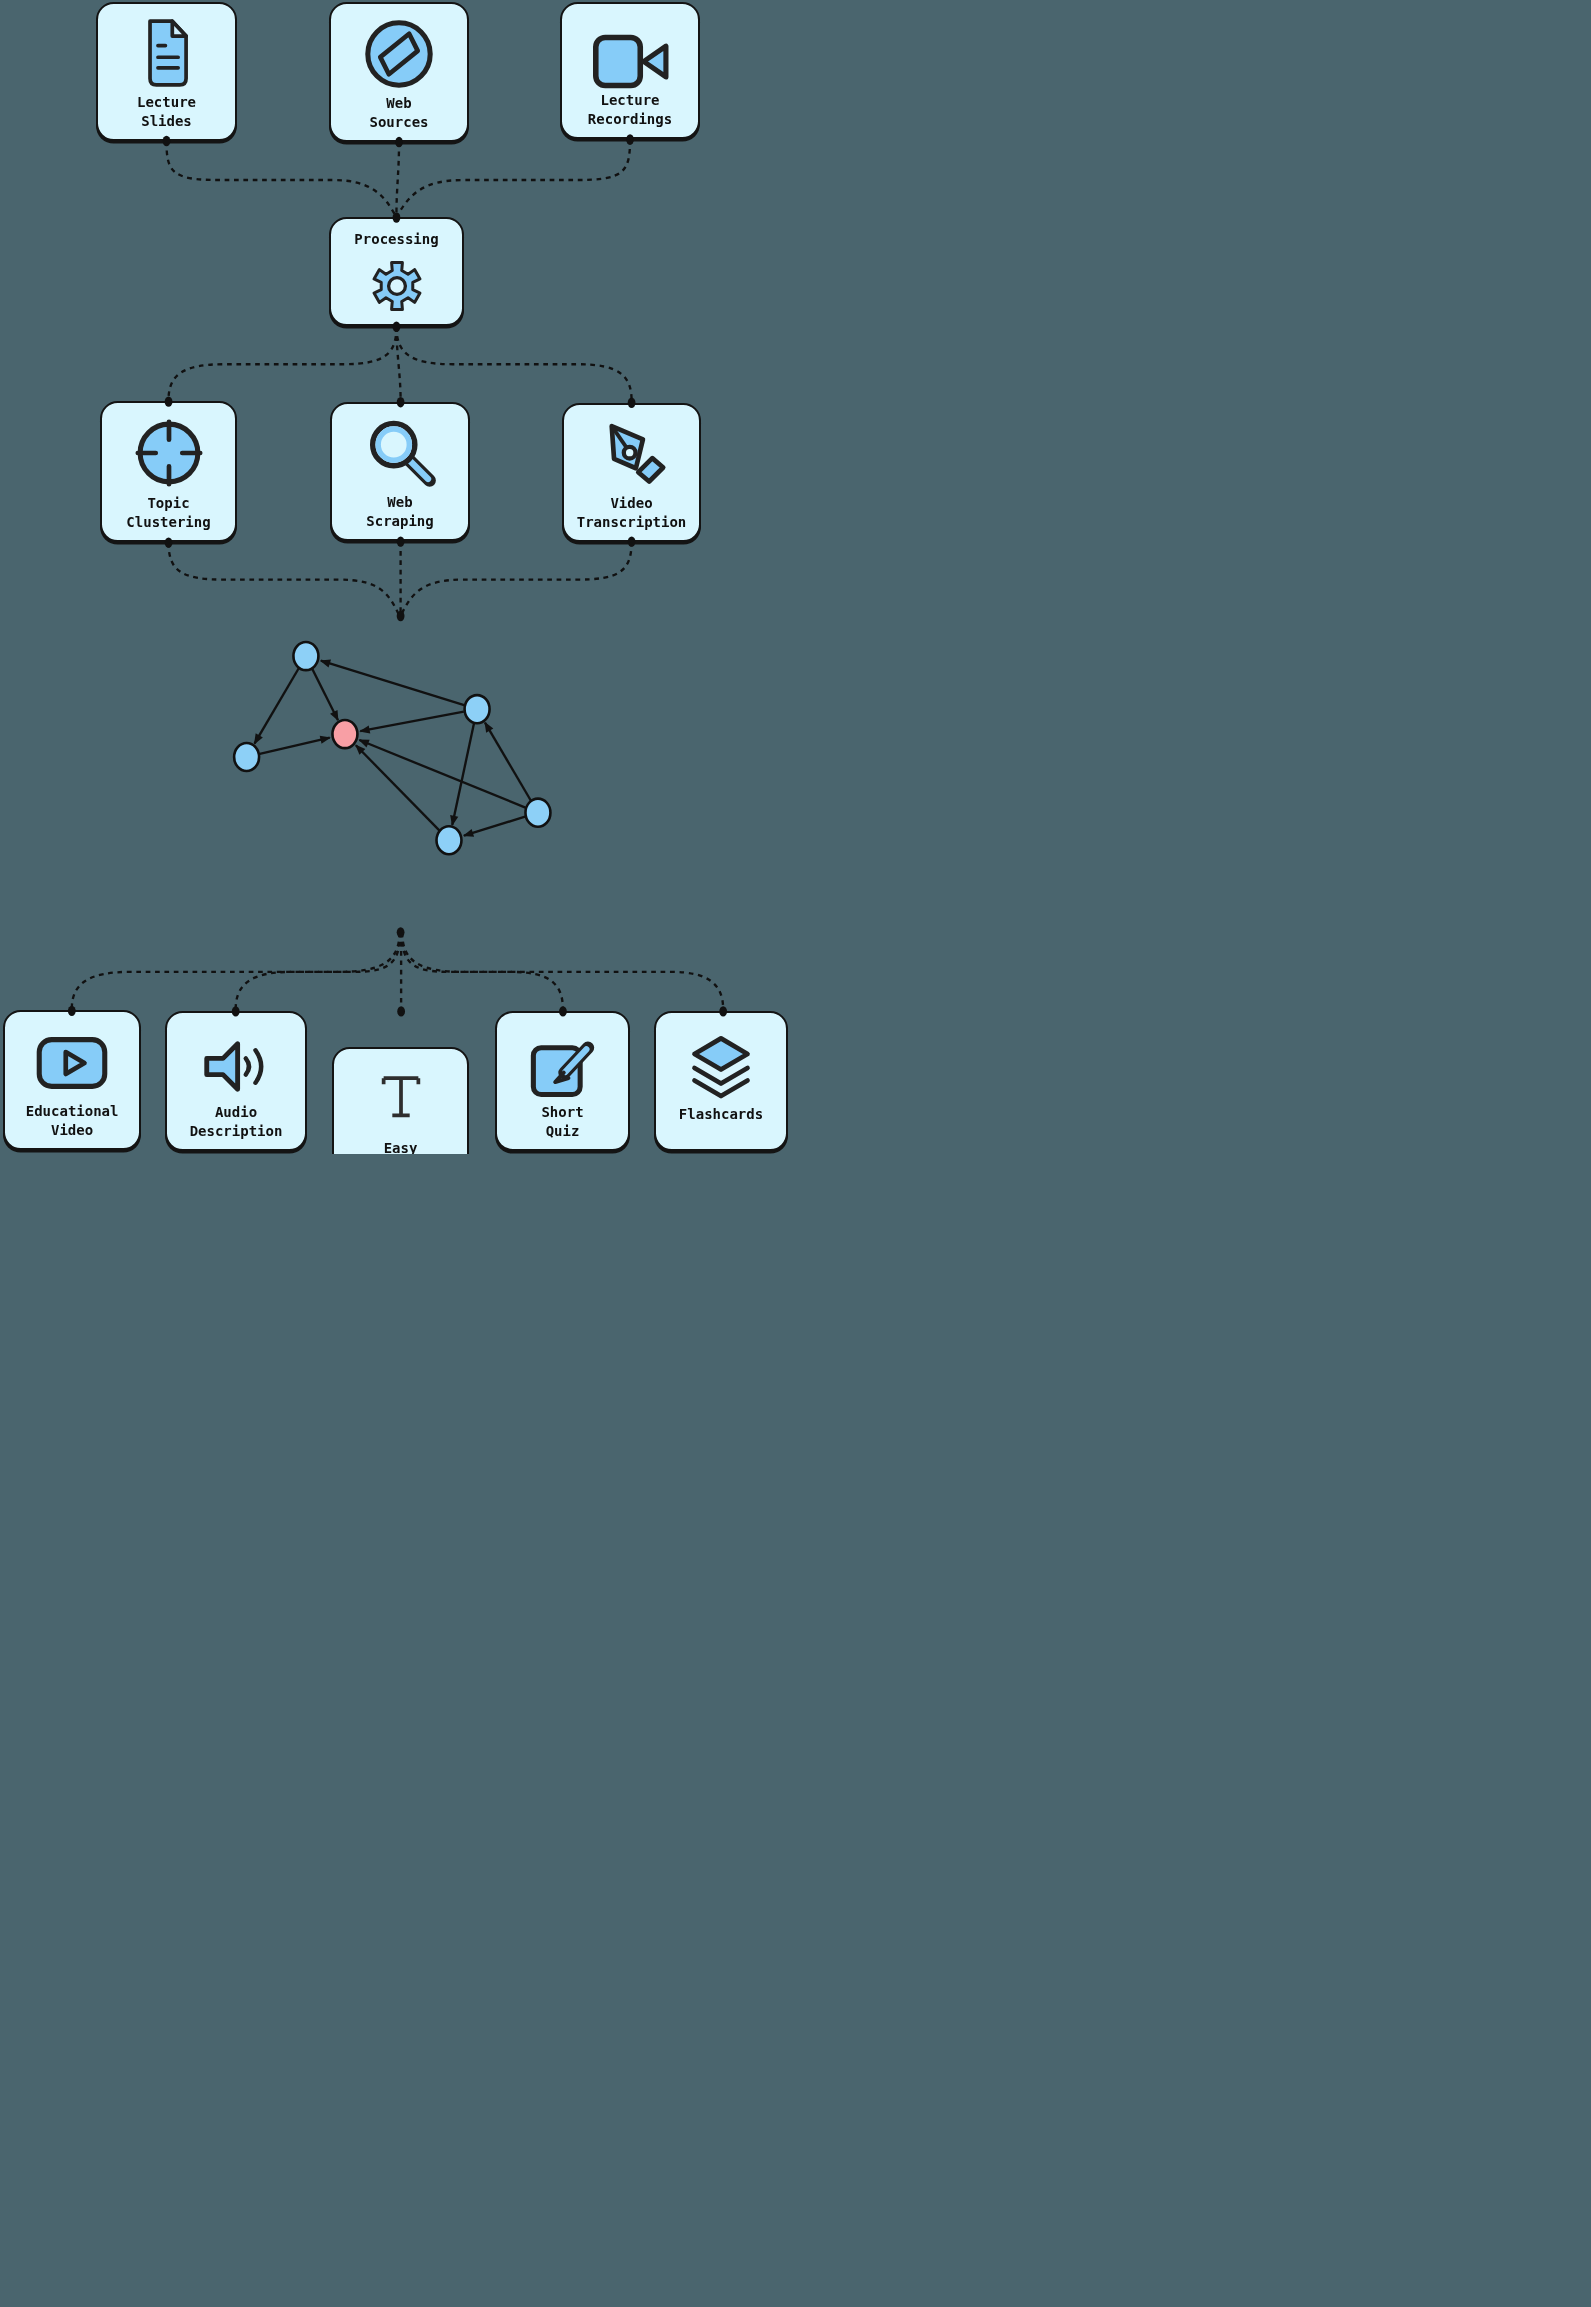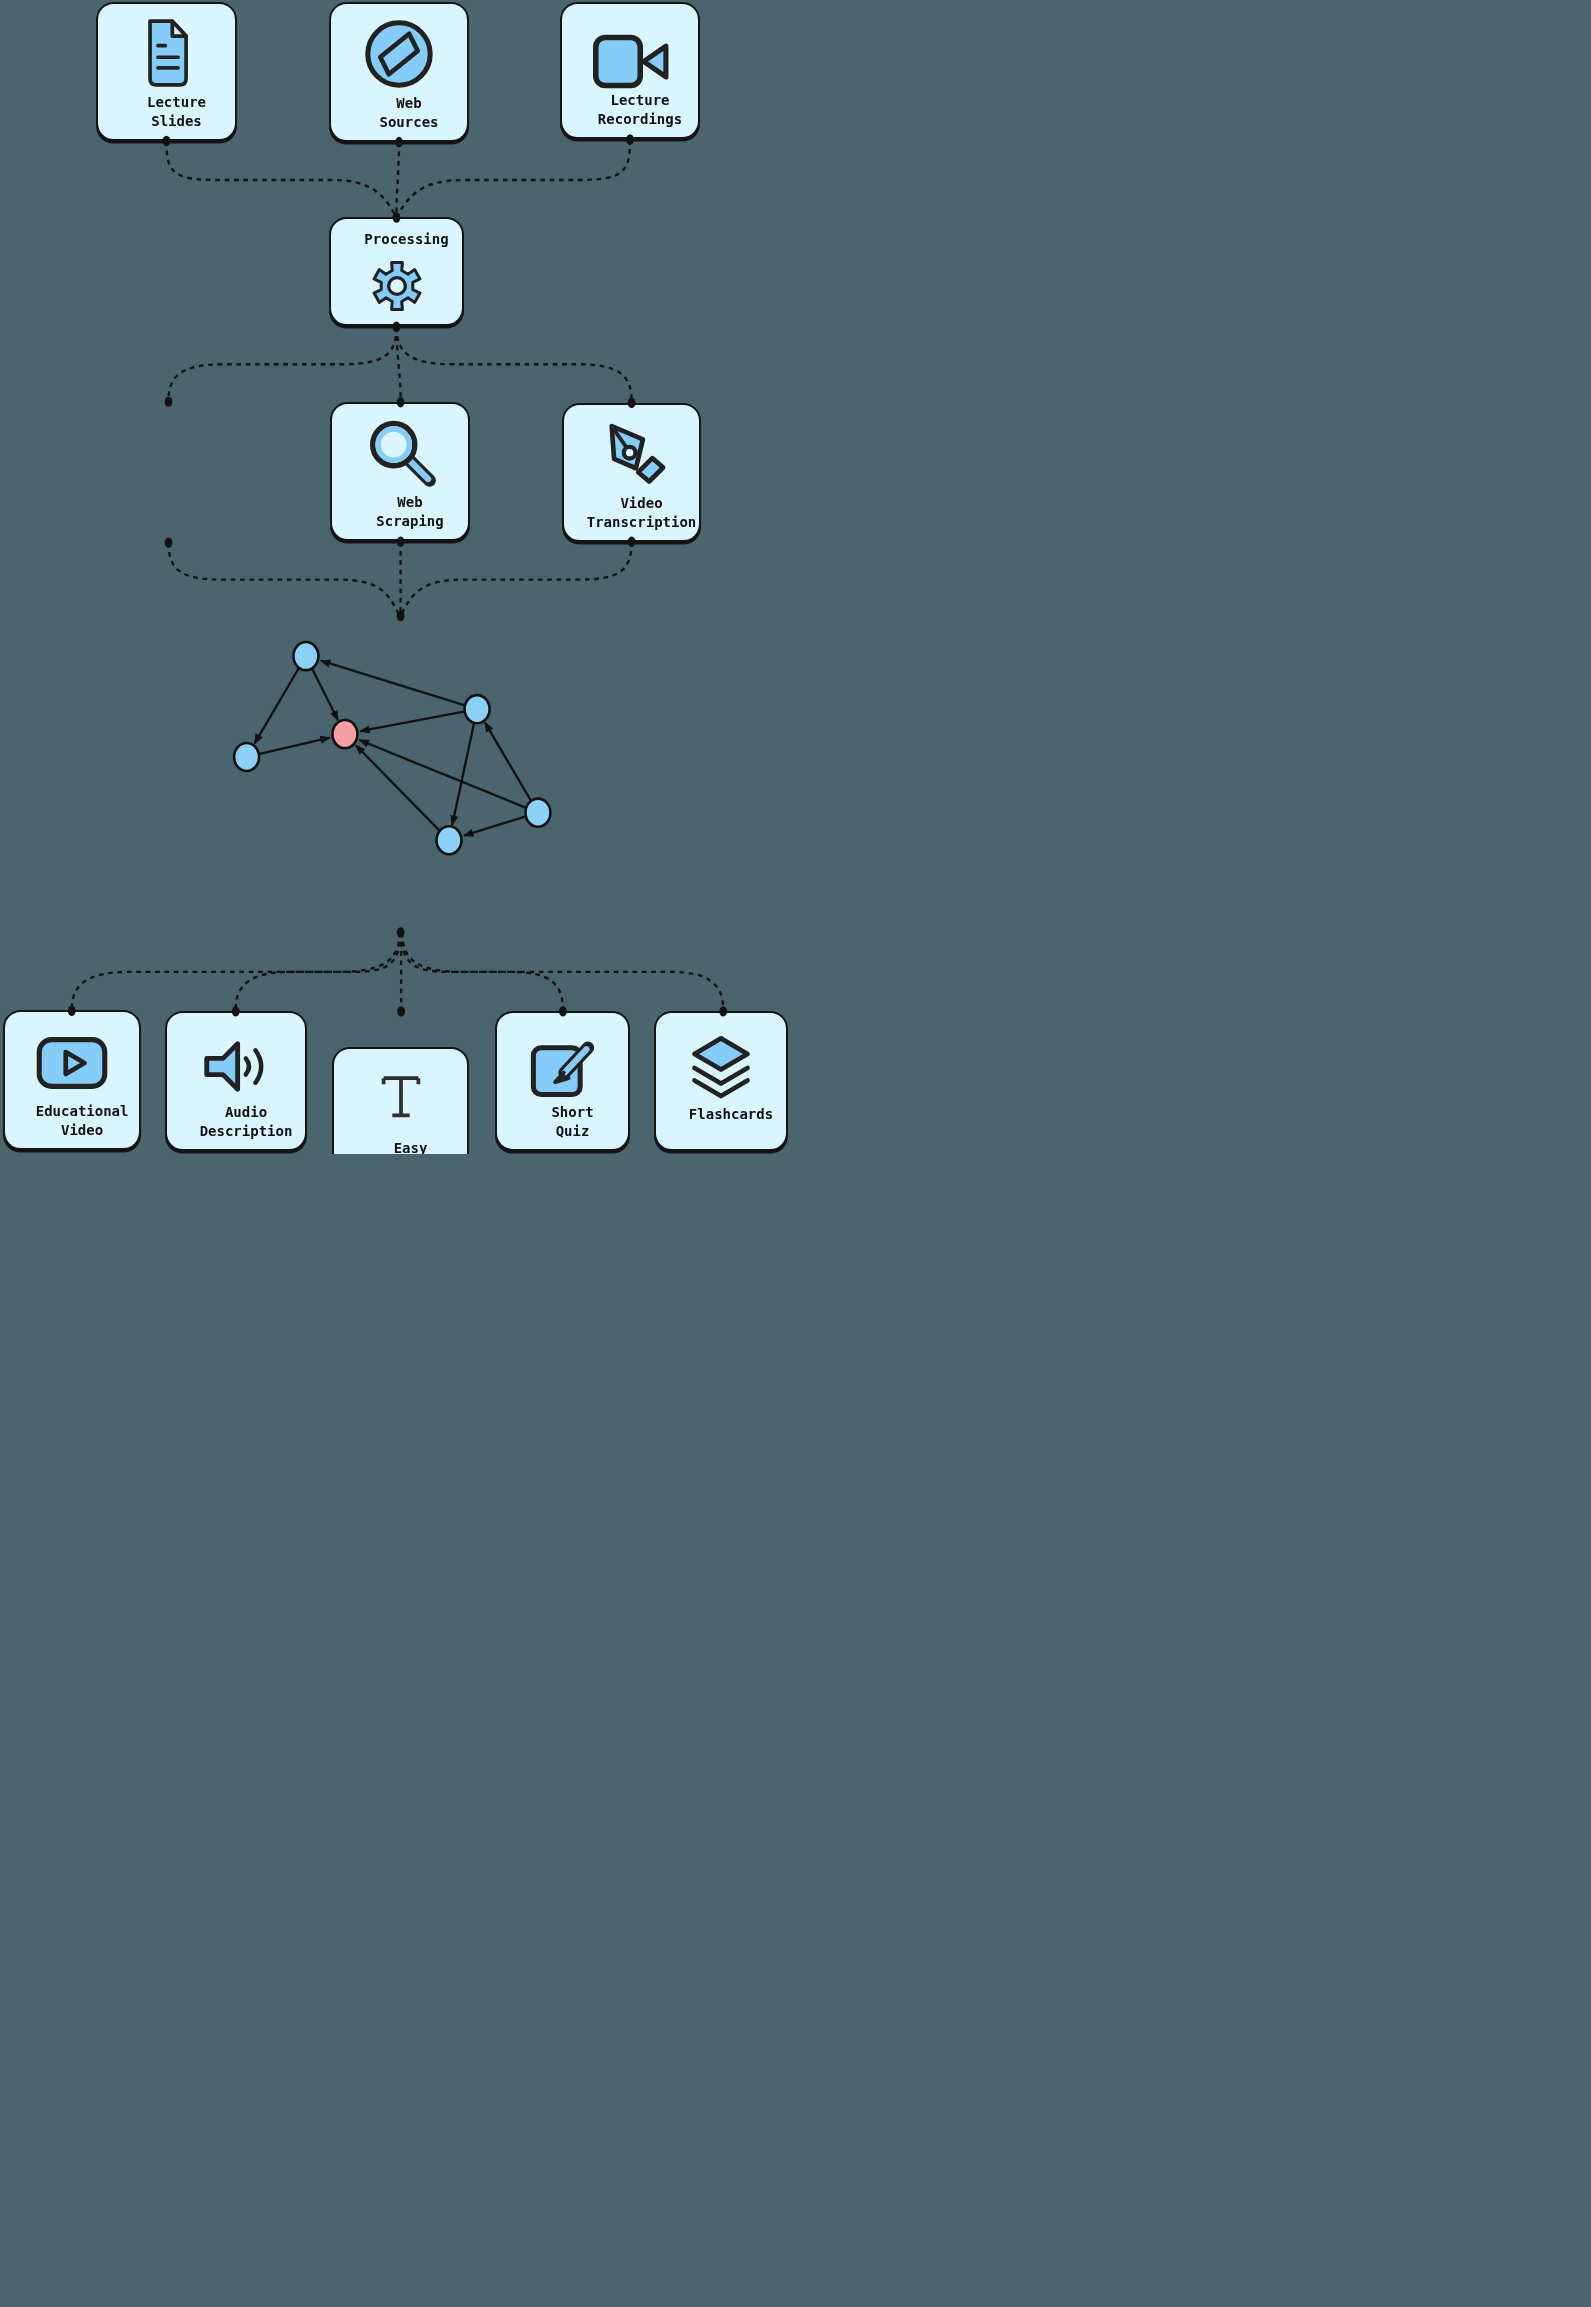--- a/index.html
+++ b/index.html
@@ -2,21 +2,21 @@
 <html style="font-size:8.3px"><head>
 <meta charset="utf-8">
 <style>
   html,body{margin:0;padding:0;background:#4a656e;}
   .canvas{position:relative;width:796px;height:1154px;background:#4a656e;overflow:hidden;
           font-family:"DejaVu Sans Mono", monospace;}
   .box{position:absolute;background:#d9f6fe;border:2.1px solid #141414;border-radius:17.7px;
        box-shadow:0 2.6px 0 #141414;box-sizing:border-box;}
   .box .icon{position:absolute;left:50%;transform:translateX(-50%);}
   .box .label{position:absolute;left:0;width:100%;text-align:center;color:#111;
-              font-size:14px;line-height:19px;font-weight:bold;white-space:pre-line;padding-left:10px;}
+              font-size:14px;line-height:19px;font-weight:bold;white-space:pre-line;}
   .graph-box{border-radius:22px;}
   svg.overlay{position:absolute;left:0;top:0;width:796px;height:1154px;pointer-events:none;}
   .connector{stroke:#111;stroke-width:4.5;fill:none;stroke-dasharray:9 9;}
   .edge{stroke:#111;stroke-width:4.5;fill:none;}
   .dot{fill:#111;}
 </style>
 </head>
 <body>
 
 <div class="canvas">
@@ -58,20 +58,30 @@
   <div class="box" style="left:329px;top:217px;width:135px;height:109px;">
     <span class="label" style="top:11.4px;">Processing</span>
     <span class="icon" style="top:37px;">
       <svg width="60" height="60" viewBox="0 0 100 100">
         <path d="M57.9,24.2 L59,11 L41,11 L42.1,24.2 L31.6,30.3 L20.7,22.7 L11.7,38.3 L23.7,43.9 L23.7,56.1 L11.7,61.7 L20.7,77.3 L31.6,69.7 L42.1,75.8 L41,89 L59,89 L57.9,75.8 L68.4,69.7 L79.3,77.3 L88.3,61.7 L76.3,56.1 L76.3,43.9 L88.3,38.3 L79.3,22.7 L68.4,30.3 Z" fill="#86ccf8" stroke="#222" stroke-width="5" stroke-linejoin="round"></path>
         <circle cx="50" cy="50" r="14" fill="#d9f6fe" stroke="#222" stroke-width="5.5"></circle>
       </svg>
     </span>
   </div>
 
+  <div class="box" style="left:100px;top:401px;width:137px;height:141px;">
+    <span class="icon" style="top:11.4px;">
+      <svg width="78" height="78" viewBox="0 0 100 100">
+        <circle cx="50" cy="50" r="37" fill="#86ccf8" stroke="#222" stroke-width="6.5"></circle>
+        <path d="M50,10 V33 M50,67 V90 M10,50 H33 M67,50 H90" stroke="#222" stroke-width="6" stroke-linecap="round" fill="none"></path>
+      </svg>
+    </span>
+    <span class="label" style="bottom:8.3px;">Topic
+Clustering</span>
+  </div>
 
   <div class="box" style="left:330px;top:402px;width:140px;height:139px;">
     <span class="icon" style="top:11.4px;">
       <svg width="78" height="78" viewBox="0 0 100 100">
         <line x1="62" y1="58" x2="88" y2="84" stroke="#222" stroke-width="16" stroke-linecap="round"></line>
         <line x1="63" y1="59" x2="86" y2="82" stroke="#86ccf8" stroke-width="8" stroke-linecap="round"></line>
         <circle cx="42" cy="38" r="27" fill="#d9f6fe" stroke="#222" stroke-width="7"></circle>
         <circle cx="42" cy="38" r="20" fill="none" stroke="#86ccf8" stroke-width="7"></circle>
       </svg>
     </span>

